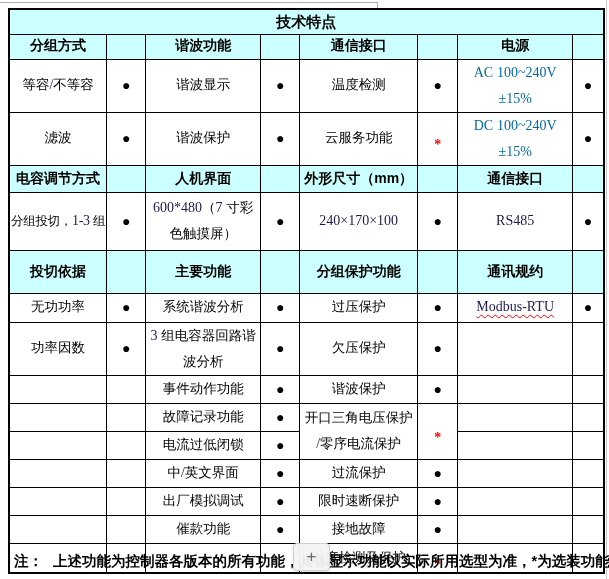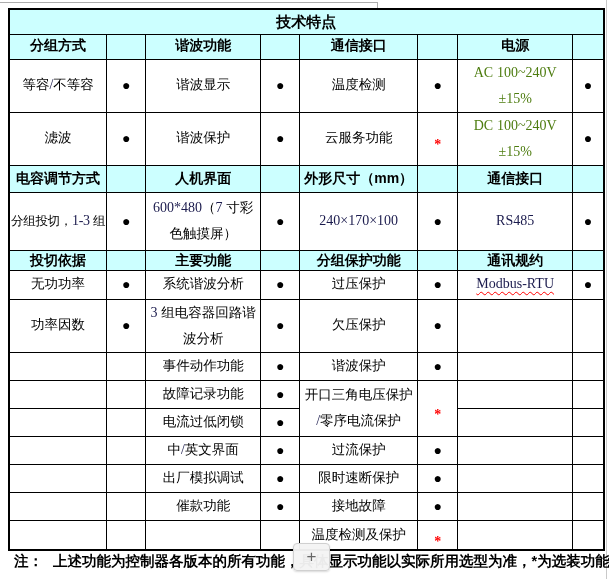--- a/index.html
+++ b/index.html
@@ -10,21 +10,21 @@
   .top-tick{position:absolute;left:377px;top:2px;width:1px;height:9px;background:#adadad;}
   .right-line{position:absolute;left:606px;top:0;width:1px;height:579px;background:#c9c9c9;}
   
   table.spec{position:absolute;left:8px;top:8px;border-collapse:collapse;table-layout:fixed;
              border:2px solid #000;}
   td{border:1px solid #000;text-align:center;vertical-align:middle;
      font-size:13.5px;line-height:1.35;padding:0 2px;overflow:hidden;}
   td.head,td.title{background:#CCFFFF;font-weight:bold;font-size:14px;}
   td.title{font-size:15px;}
   td.red{color:#FF0000;}
-  td.red .lat{color:#4d7c0f;margin-top:18px;}
+  td.red .lat{color:#0369a1;margin-top:18px;}
   .multi .ct{white-space:pre-line;line-height:26px;display:inline-block;}
   td.nowrap{white-space:nowrap;font-size:12.5px;letter-spacing:-0.3px;padding:0 1px;}
   .lat{font-family:"Liberation Serif","DejaVu Serif",serif;color:#1b1b4d;font-size:14px;}
   td.head .lat{color:#000;font-family:inherit;font-weight:bold;}
   td.dot{font-size:14px;}
   td.star .ct{color:#FF0000;font-family:"Liberation Serif",serif;font-weight:bold;
               font-size:21px;position:relative;top:4px;}
   td.star .lat{color:#FF0000;}
   td.spell .ct{text-decoration:underline wavy #ff0000 1px;text-underline-offset:3px;}
   
@@ -104,21 +104,21 @@
       <tr style="height: 58px;">
         <td class="nowrap"><span class="ct">分组投切，<span class="lat">1-3</span> 组</span></td>
         <td class="dot"><span class="ct">●</span></td>
         <td class="multi"><span class="ct"><span class="lat">600*480</span>（<span class="lat">7</span> 寸彩色触摸屏）</span></td>
         <td class="dot"><span class="ct">●</span></td>
         <td><span class="ct"><span class="lat">240×170×100</span></span></td>
         <td class="dot"><span class="ct">●</span></td>
         <td><span class="ct"><span class="lat">RS485</span></span></td>
         <td class="dot"><span class="ct">●</span></td>
       </tr>
-      <tr style="height: 20px;">
+      <tr style="height: 43px;">
         <td class="head"><span class="ct">投切依据</span></td>
         <td class="head"><span class="ct"></span></td>
         <td class="head"><span class="ct">主要功能</span></td>
         <td class="head"><span class="ct"></span></td>
         <td class="head"><span class="ct">分组保护功能</span></td>
         <td class="head"><span class="ct"></span></td>
         <td class="head"><span class="ct">通讯规约</span></td>
         <td class="head"><span class="ct"></span></td>
       </tr>
       <tr style="height: 29px;">

